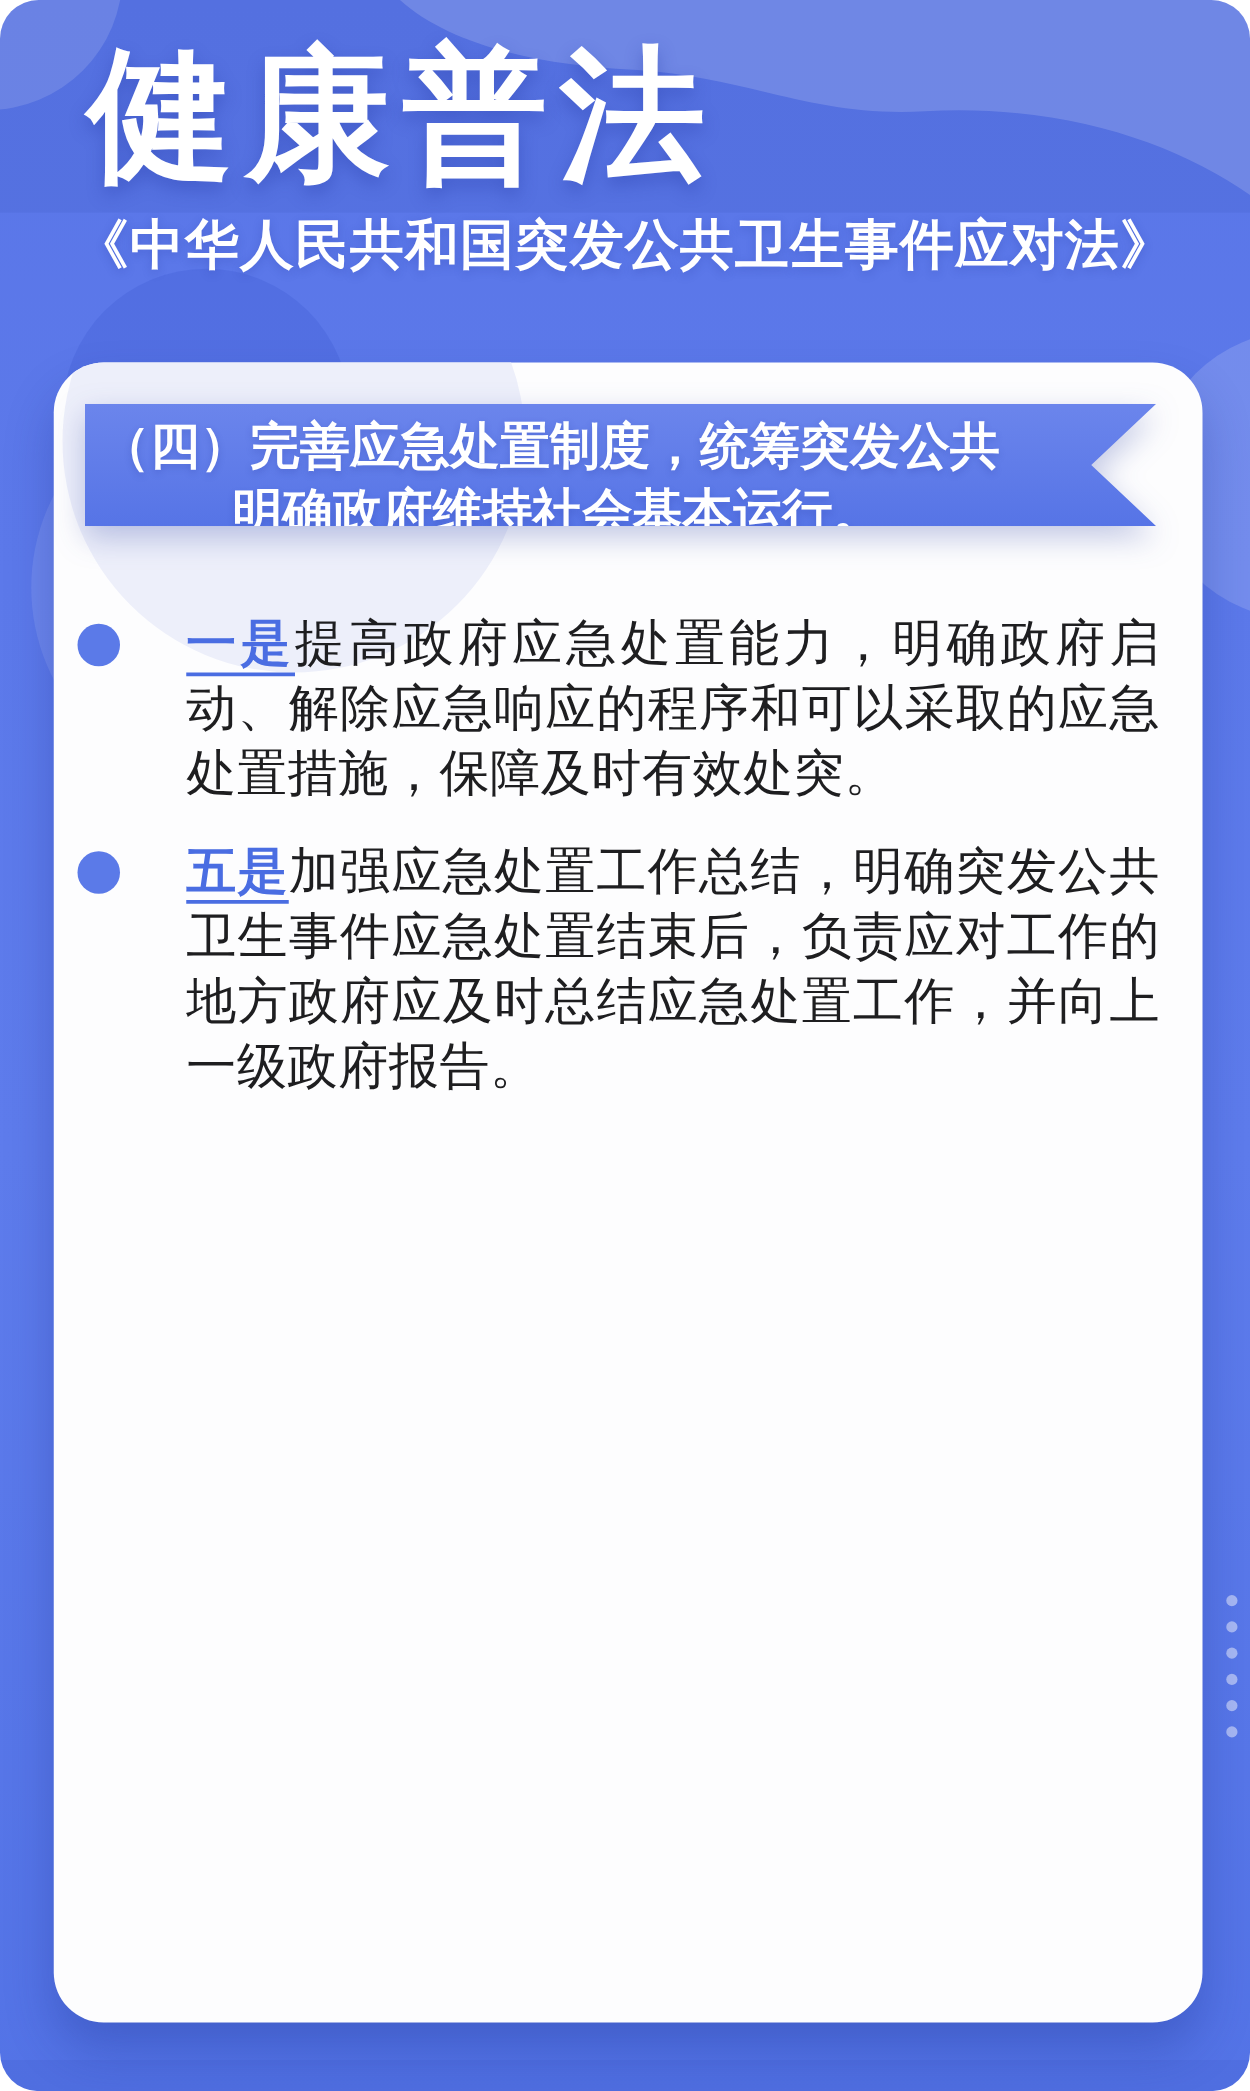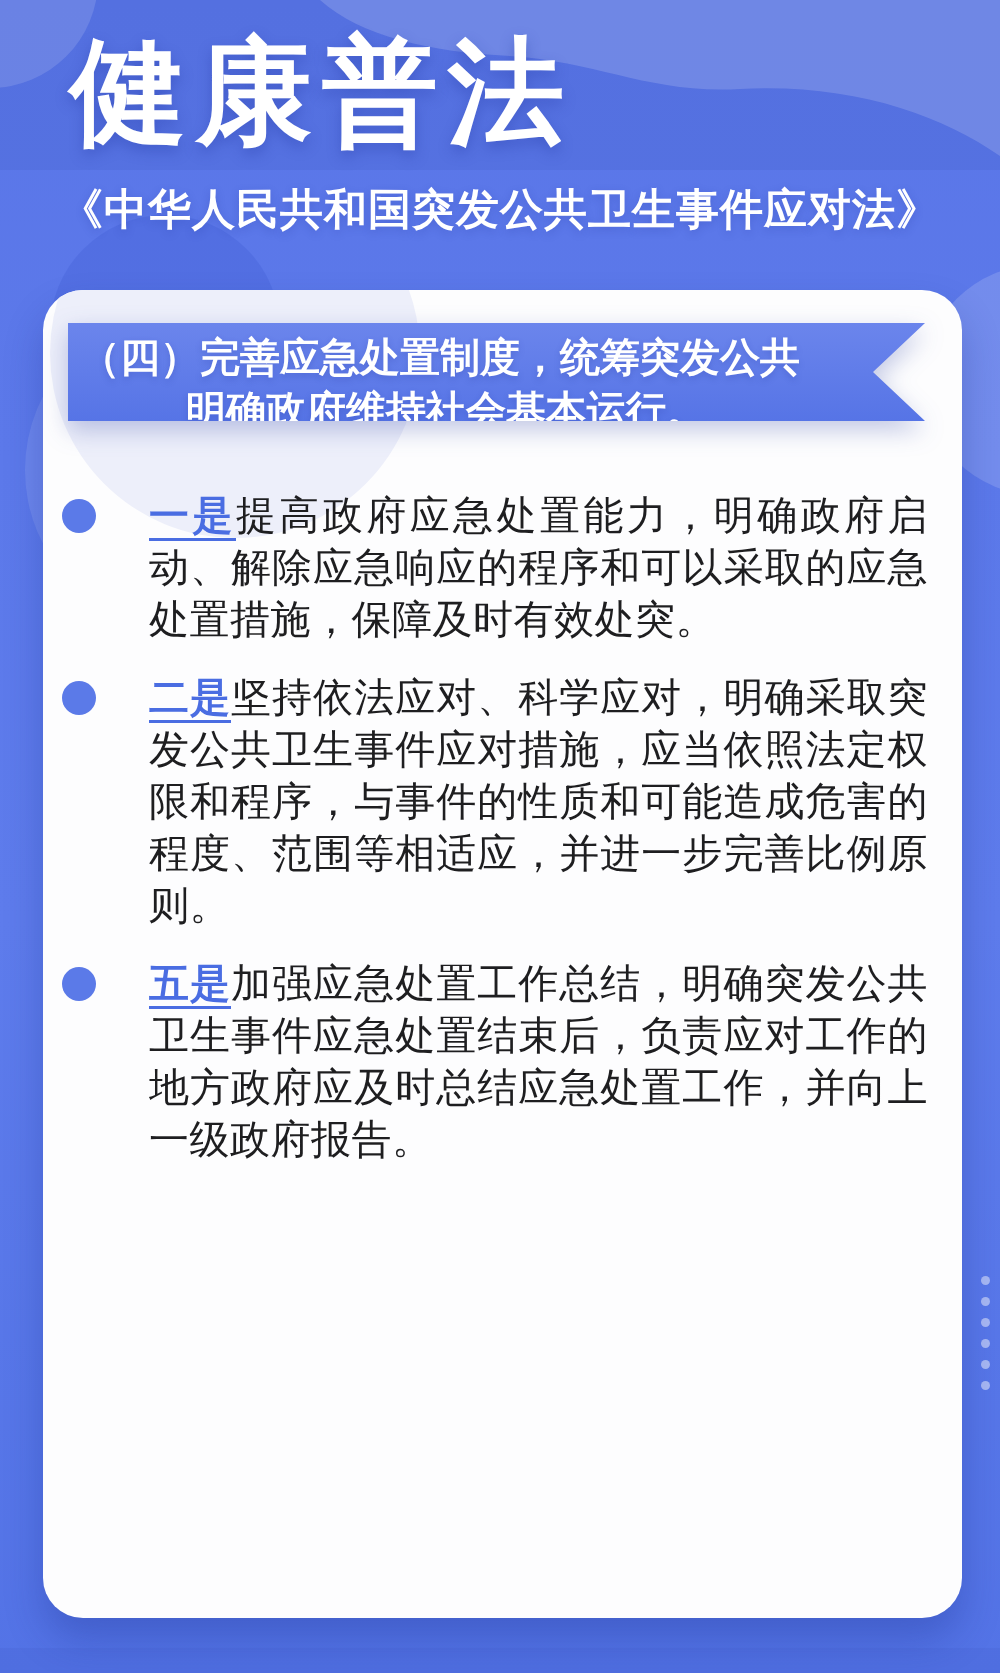--- a/index.html
+++ b/index.html
@@ -2,33 +2,34 @@
 <html><head>
 <meta charset="utf-8">
 <style>
   html,body{margin:0;padding:0;}
   body{font-family:"Liberation Sans","DejaVu Sans",sans-serif;}
   .page{
     position:relative;
     width:1000px;height:1673px;
     overflow:hidden;
     background:linear-gradient(180deg,#5a76e8 0%,#5e7cec 55%,#5373e6 100%);
+    border-radius:31px;
   }
   .bg-svg{position:absolute;inset:0;z-index:0;}
   
   .header{position:absolute;top:0;left:0;width:100%;z-index:1;}
   .title{
     position:absolute;top:34px;left:70px;
     font-size:116px;line-height:1;font-weight:900;
     color:#ffffff;letter-spacing:10px;
     text-shadow:0 6px 14px rgba(35,55,160,0.35);
     white-space:nowrap;
   }
   .subtitle{
-    position:absolute;top:181px;left:0;width:100%;
+    position:absolute;top:167px;left:0;width:100%;
     text-align:center;font-size:43px;font-weight:bold;
     color:#ffffff;letter-spacing:1px;
     text-shadow:0 3px 8px rgba(35,55,160,0.25);
     white-space:nowrap;
   }
   
   .card{
     position:absolute;left:43px;top:290px;
     width:919px;height:1328px;
     background:#fdfdfe;border-radius:40px;
@@ -119,24 +120,20 @@
       </div>
     </div>
 
     <ul class="points">
 
         <li class="point">
           <span class="bullet-dot"></span>
           <p><span class="lead">一是</span><span>提高政府应急处置能力，明确政府启动、解除应急响应的程序和可以采取的应急处置措施，保障及时有效处突。</span></p>
         </li>
 
-        <li class="point">
-          <span class="bullet-dot"></span>
-          <p><span class="lead">二是</span><span>坚持依法应对、科学应对，明确采取突发公共卫生事件应对措施，应当依照法定权限和程序，与事件的性质和可能造成危害的程度、范围等相适应，并进一步完善比例原则。</span></p>
-        </li>
 
 
 
         <li class="point">
           <span class="bullet-dot"></span>
           <p><span class="lead">五是</span><span>加强应急处置工作总结，明确突发公共卫生事件应急处置结束后，负责应对工作的地方政府应及时总结应急处置工作，并向上一级政府报告。</span></p>
         </li>
       </ul>
   </div>
 

